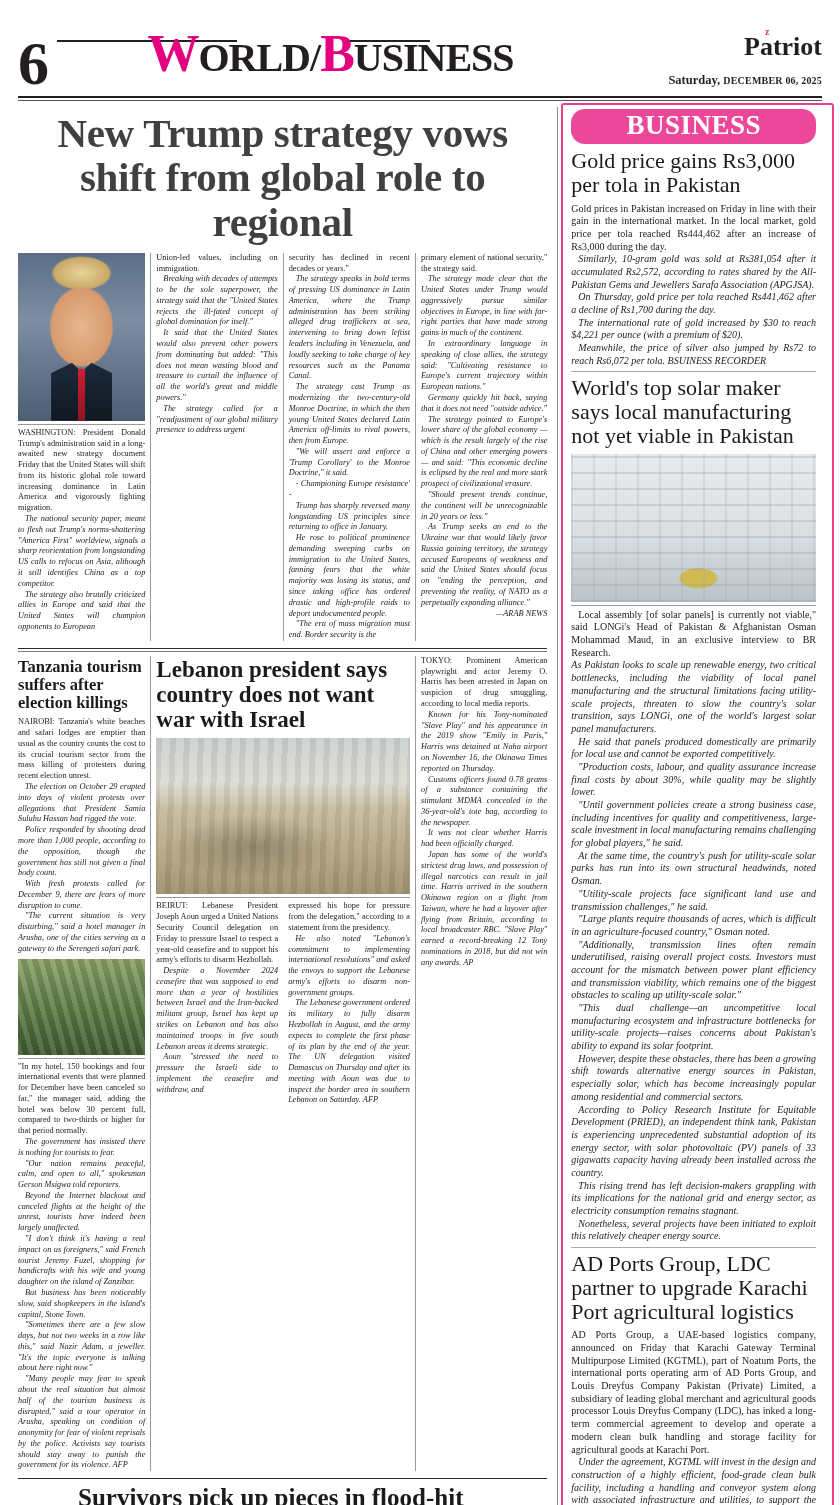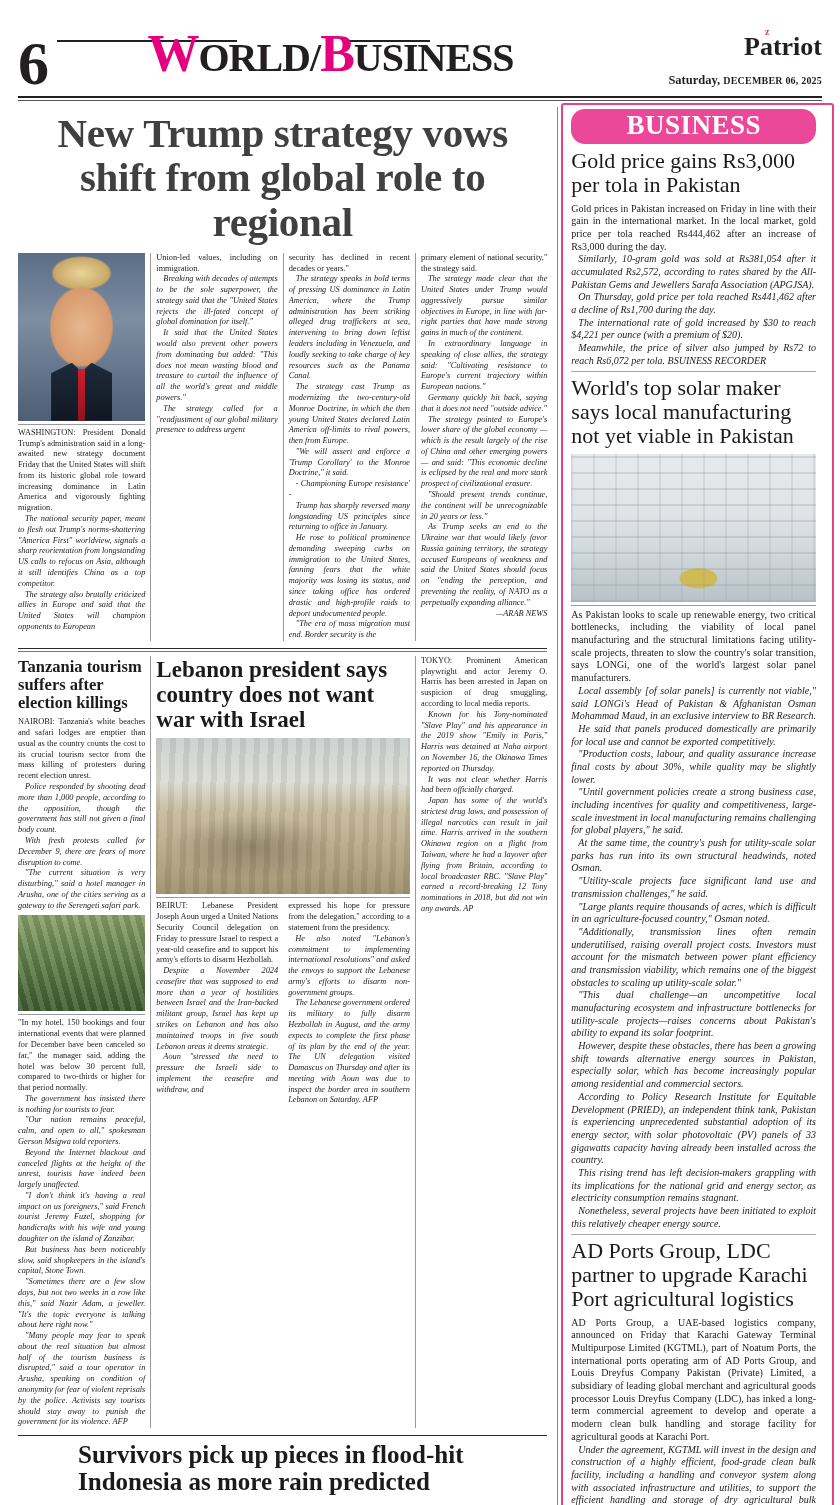--- a/index.html
+++ b/index.html
@@ -236,20 +236,21 @@
       </article>
 
       <hr class="sec-rule">
       <hr class="sec-rule-thin" style="margin-top:-3px">
 
       <div class="cols">
 
         <div class="col" style="width:25%">
           <h2 class="hl sm">Tanzania tourism suffers after election killings</h2>
           <p class="t first">NAIROBI: Tanzania's white beaches and safari lodges are emptier than usual as the country counts the cost to its crucial tourism sector from the mass killing of protesters during recent election unrest.</p>
+          <p class="t">The election on October 29 erupted into days of violent protests over allegations that President Samia Suluhu Hassan had rigged the vote.</p>
           <p class="t">Police responded by shooting dead more than 1,000 people, according to the opposition, though the government has still not given a final body count.</p>
           <p class="t">With fresh protests called for December 9, there are fears of more disruption to come.</p>
           <p class="t">"The current situation is very disturbing," said a hotel manager in Arusha, one of the cities serving as a gateway to the Serengeti safari park.</p>
           <div class="ph ph-tanzania" style="margin-top:4px"></div>
           <hr class="caption-rule">
           <p class="t first">"In my hotel, 150 bookings and four international events that were planned for December have been canceled so far," the manager said, adding the hotel was below 30 percent full, compared to two-thirds or higher for that period normally.</p>
           <p class="t">The government has insisted there is nothing for tourists to fear.</p>
           <p class="t">"Our nation remains peaceful, calm, and open to all," spokesman Gerson Msigwa told reporters.</p>
           <p class="t">Beyond the Internet blackout and canceled flights at the height of the unrest, tourists have indeed been largely unaffected.</p>
           <p class="t">"I don't think it's having a real impact on us foreigners," said French tourist Jeremy Fuzel, shopping for handicrafts with his wife and young daughter on the island of Zanzibar.</p>
@@ -272,20 +273,21 @@
               <p class="t first">expressed his hope for pressure from the delegation," according to a statement from the presidency.</p>
               <p class="t">He also noted "Lebanon's commitment to implementing international resolutions" and asked the envoys to support the Lebanese army's efforts to disarm non-government groups.</p>
               <p class="t">The Lebanese government ordered its military to fully disarm Hezbollah in August, and the army expects to complete the first phase of its plan by the end of the year. The UN delegation visited Damascus on Thursday and after its meeting with Aoun was due to inspect the border area in southern Lebanon on Saturday. AFP</p>
             </div>
           </div>
         </div>
 
         <div class="col vline" style="width:25%">
           <p class="t first">TOKYO: Prominent American playwright and actor Jeremy O. Harris has been arrested in Japan on suspicion of drug smuggling, according to local media reports.</p>
           <p class="t">Known for his Tony-nominated "Slave Play" and his appearance in the 2019 show "Emily in Paris," Harris was detained at Naha airport on November 16, the Okinawa Times reported on Thursday.</p>
+          <p class="t">Customs officers found 0.78 grams of a substance containing the stimulant MDMA concealed in the 36-year-old's tote bag, according to the newspaper.</p>
           <p class="t">It was not clear whether Harris had been officially charged.</p>
           <p class="t">Japan has some of the world's strictest drug laws, and possession of illegal narcotics can result in jail time. Harris arrived in the southern Okinawa region on a flight from Taiwan, where he had a layover after flying from Britain, according to local broadcaster RBC. "Slave Play" earned a record-breaking 12 Tony nominations in 2018, but did not win any awards. AP</p>
         </div>
       </div>
 
       <hr class="sec-rule">
 
       <article>
         <h2 class="hl flood" style="padding:0 60px">Survivors pick up pieces in flood-hit Indonesia as more rain predicted</h2>
 
@@ -312,22 +314,22 @@
           </div>
         </article>
 
         <hr class="mini-rule">
 
         <article>
           <h2 class="hl biz">World's top solar maker says local manufacturing not yet viable in Pakistan</h2>
           <div class="ph ph-solar"></div>
           <hr class="caption-rule">
           <div class="biztext">
+            <p class="t">Local assembly [of solar panels] is currently not viable," said LONGi's Head of Pakistan &amp; Afghanistan Osman Mohammad Maud, in an exclusive interview to BR Research.</p>
             <p class="t first">As Pakistan looks to scale up renewable energy, two critical bottlenecks, including the viability of local panel manufacturing and the structural limitations facing utility-scale projects, threaten to slow the country's solar transition, says LONGi, one of the world's largest solar panel manufacturers.</p>
-            <p class="t">Local assembly [of solar panels] is currently not viable," said LONGi's Head of Pakistan &amp; Afghanistan Osman Mohammad Maud, in an exclusive interview to BR Research.</p>
             <p class="t">He said that panels produced domestically are primarily for local use and cannot be exported competitively.</p>
             <p class="t">"Production costs, labour, and quality assurance increase final costs by about 30%, while quality may be slightly lower.</p>
             <p class="t">"Until government policies create a strong business case, including incentives for quality and competitiveness, large-scale investment in local manufacturing remains challenging for global players," he said.</p>
             <p class="t">At the same time, the country's push for utility-scale solar parks has run into its own structural headwinds, noted Osman.</p>
             <p class="t">"Utility-scale projects face significant land use and transmission challenges," he said.</p>
             <p class="t">"Large plants require thousands of acres, which is difficult in an agriculture-focused country," Osman noted.</p>
             <p class="t">"Additionally, transmission lines often remain underutilised, raising overall project costs. Investors must account for the mismatch between power plant efficiency and transmission viability, which remains one of the biggest obstacles to scaling up utility-scale solar."</p>
             <p class="t">"This dual challenge—an uncompetitive local manufacturing ecosystem and infrastructure bottlenecks for utility-scale projects—raises concerns about Pakistan's ability to expand its solar footprint.</p>
             <p class="t">However, despite these obstacles, there has been a growing shift towards alternative energy sources in Pakistan, especially solar, which has become increasingly popular among residential and commercial sectors.</p>
             <p class="t">According to Policy Research Institute for Equitable Development (PRIED), an independent think tank, Pakistan is experiencing unprecedented substantial adoption of its energy sector, with solar photovoltaic (PV) panels of 33 gigawatts capacity having already been installed across the country.</p>

